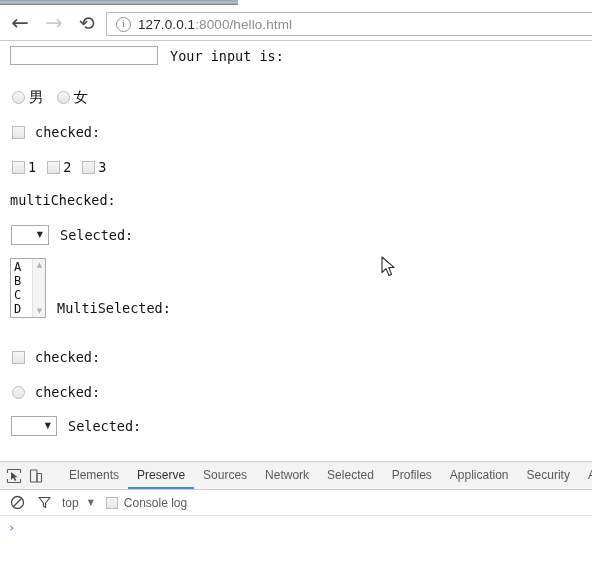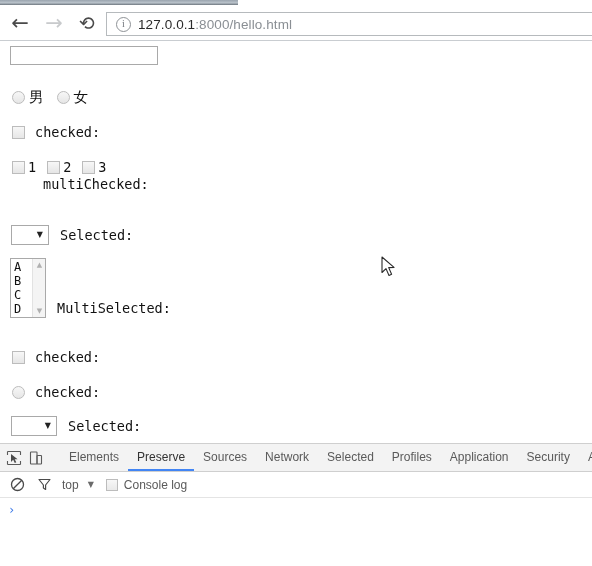--- a/index.html
+++ b/index.html
@@ -174,21 +174,21 @@
     position: absolute; left: 0; width: 13px; height: 12px;
     color: #b0b0b0; font-size: 7px; line-height: 12px;
     text-align: center;
     font-family: "DejaVu Sans", sans-serif;
   }
   .listbox .sb-up { top: 0; }
   .listbox .sb-dn { bottom: 0; }
 
   
   .devtools {
-    position: absolute; top: 443px; left: 0;
+    position: absolute; top: 461px; left: 0;
     width: 592px; height: 105px;
     background: #ffffff;
     border-top: 1px solid #cfcfcf;
   }
   .dt-tabbar {
     position: absolute; top: 0; left: 0;
     width: 592px; height: 28px;
     background: #f3f3f3;
     border-bottom: 1px solid #cfcfcf;
     display: flex; align-items: center;
@@ -303,20 +303,21 @@
     <div class="omnibox">
       <span class="info-icon">i</span>
       <span class="url-text"><span class="url-host">127.0.0.1</span><span class="url-rest">:8000/hello.html</span></span>
     </div>
   </div>
 
   <div class="page">
 
     <div class="row" style="top:4px; left:10px;">
       <input class="ti" type="text" value="" style="">
+      <span class="lbl" style="margin-left:12px;">Your input is:</span>
     </div>
 
     <div class="row" style="top:46px; left:12px;">
       <span class="rb"></span>
       <span class="lbl-cjk" style="margin-left:4px;">男</span>
       <span class="rb" style="margin-left:13px;"></span>
       <span class="lbl-cjk" style="margin-left:4px;">女</span>
     </div>
 
     <div class="row" style="top:82px; left:12px;">
@@ -326,21 +327,21 @@
 
     <div class="row" style="top:117px; left:12px;">
       <span class="cb"></span>
       <span class="lbl" style="margin-left:3px;">1</span>
       <span class="cb" style="margin-left:11px;"></span>
       <span class="lbl" style="margin-left:3px;">2</span>
       <span class="cb" style="margin-left:11px;"></span>
       <span class="lbl" style="margin-left:3px;">3</span>
     </div>
 
-    <div class="row" style="top:134px; left:10px;margin-left:33px;">
+    <div class="row" style="top:150px; left:10px;">
       <span class="lbl">multiChecked:</span>
     </div>
 
     <div class="row" style="top:183px; left:11px;">
       <div class="sel sel-1">
         <span class="arrow">▼</span>
       </div>
       <span class="lbl" style="margin-left:11px;">Selected:</span>
     </div>
 

